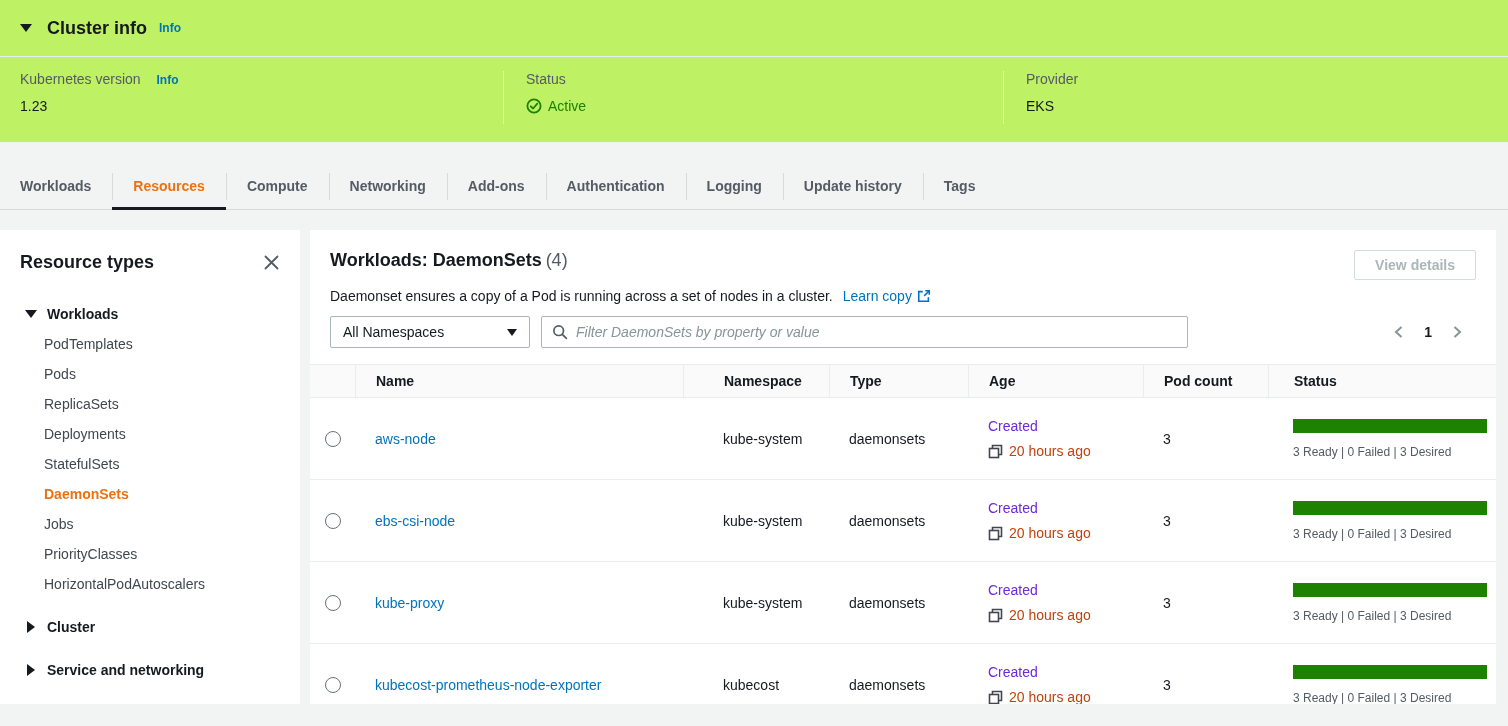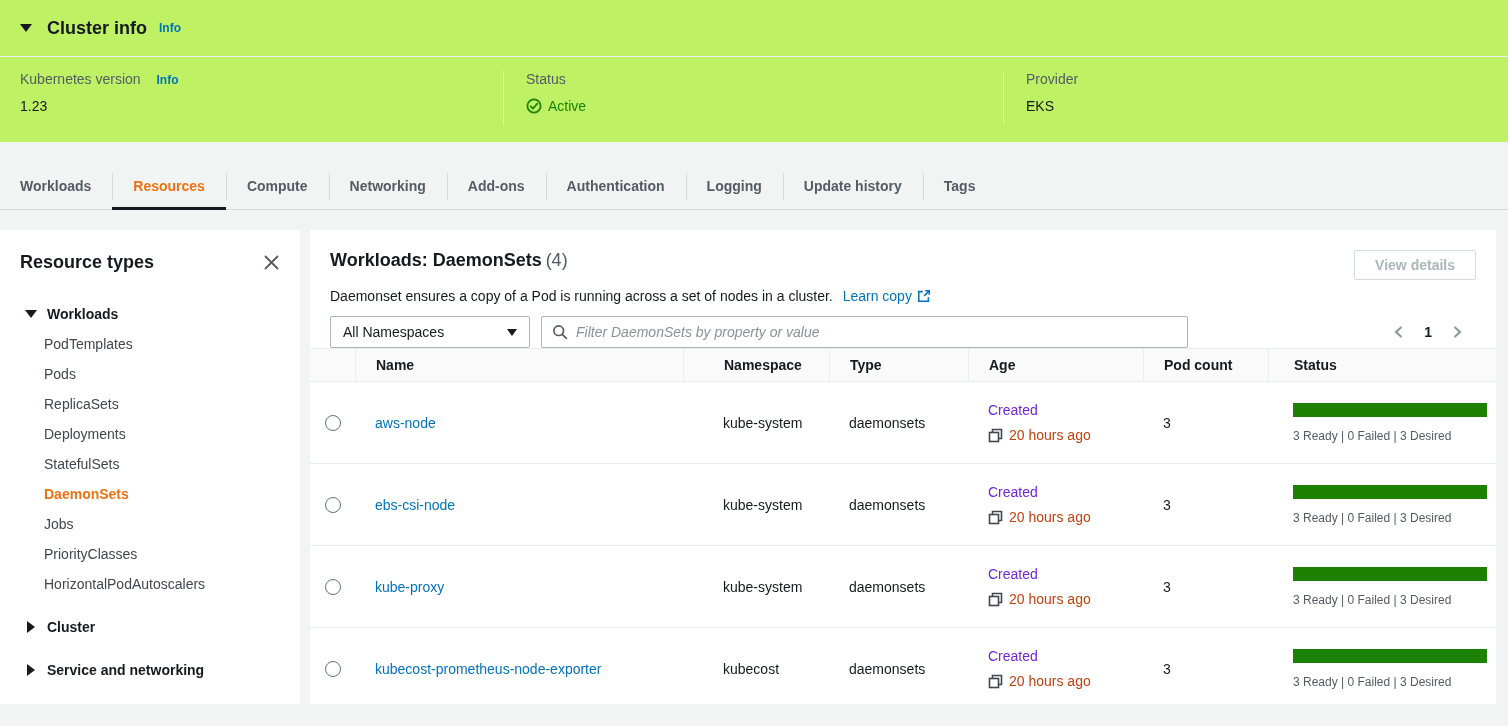--- a/index.html
+++ b/index.html
@@ -80,21 +80,21 @@
   .search-box { width:647px; height:32px; border:1px solid #aab7b8; border-radius:2px;
     display:flex; align-items:center; margin-left:11px; padding:0 10px; background:#fff; }
   .search-box input { border:none; outline:none; flex:1; margin-left:8px; font-size:14px;
     font-style:italic; color:#16191f; font-family:"Liberation Sans","DejaVu Sans",sans-serif; }
   .search-box input::placeholder { color:#879596; font-style:italic; }
   .pager { margin-left:auto; display:flex; align-items:center; gap:18px; padding-right:12px; }
   .pager .page-num { font-weight:700; }
   .pager-btn { cursor:pointer; display:flex; align-items:center; }
 
   
-  .table { }
+  .table { margin-top:16px; }
   .thead { display:flex; background:#fafafa; border-top:1px solid #eaeded;
     border-bottom:1px solid #eaeded; height:34px; align-items:center;
     font-weight:700; font-size:14px; }
   .thead .cell { height:34px; line-height:34px; }
   .thead .cell + .cell { border-left:1px solid #eaeded; }
   .cell { padding-left:20px; }
   .cell.sel { width:45px; padding-left:0; display:flex; align-items:center;
     justify-content:center; }
   .cell.name { width:328px; }
   .cell.ns   { width:146px;padding-left:40px; }

